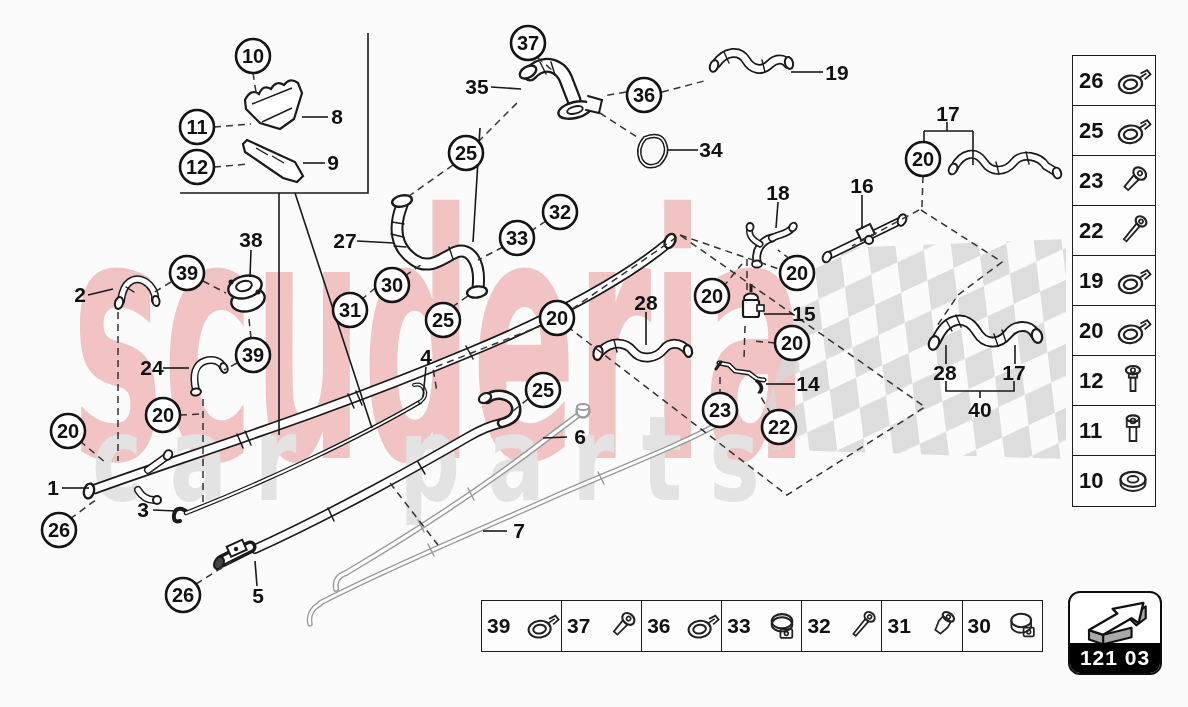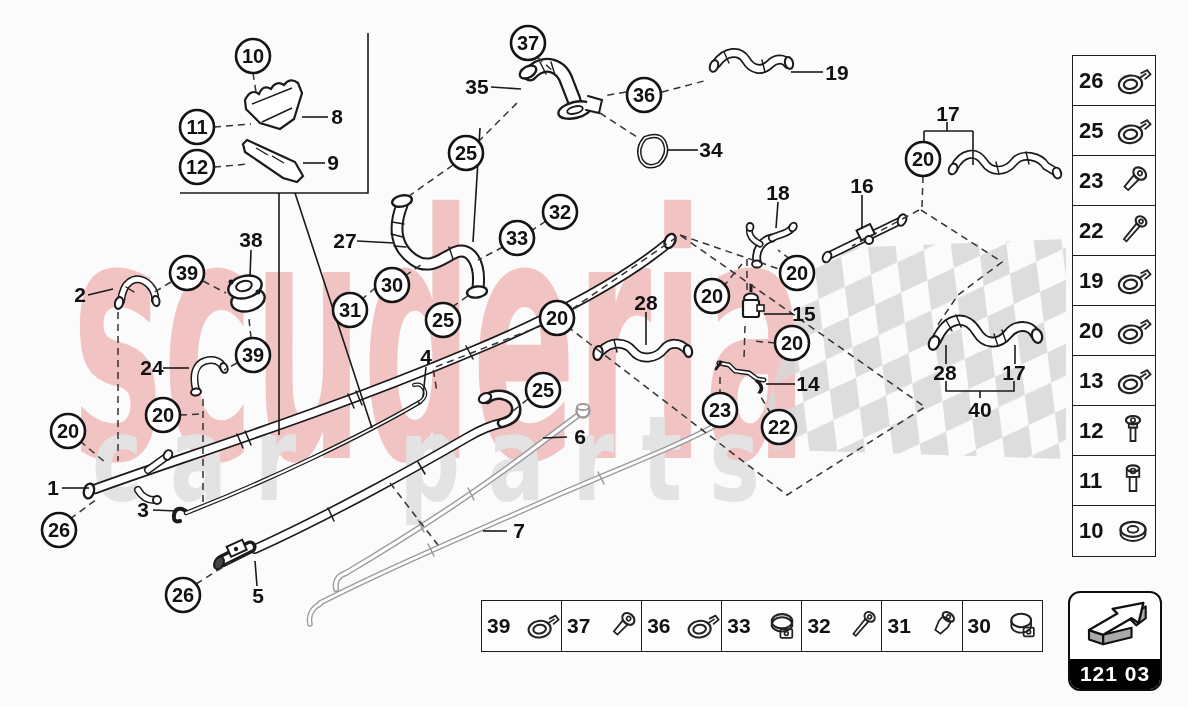--- a/index.html
+++ b/index.html
@@ -21,21 +21,21 @@
   .cell-num{font:bold 22px "Liberation Sans",sans-serif;color:#111;margin-left:6px;}
   .cell-icon{width:40px;height:44px;margin-left:auto;margin-right:2px;}
   
   #legend{position:absolute;left:481px;top:600px;height:52px;display:flex;}
   .lg-cell{box-sizing:border-box;width:81.7px;height:52px;border:1.6px solid #1c1c1c;margin-left:-1.6px;
            background:#fdfdfd;display:flex;align-items:center;}
   .lg-cell:first-child{margin-left:0;}
   .lg-cell .cell-num{font-size:21px;margin-left:5px;}
   .lg-cell .cell-icon{width:38px;height:46px;margin-right:1px;}
   
-  #code-box{position:absolute;left:1068px;top:591px;width:94px;height:100px;box-sizing:border-box;
+  #code-box{position:absolute;left:1068px;top:591px;width:94px;height:84px;box-sizing:border-box;
             border:2.6px solid #0d0d0d;border-radius:12px;background:#fff;overflow:hidden;}
   #code-arrow{position:absolute;left:6px;top:4px;}
   #code-band{position:absolute;left:0;right:0;bottom:0;height:30px;background:#000;color:#fff;
              font:bold 21px "Liberation Sans",sans-serif;text-align:center;line-height:29px;letter-spacing:1px;}
   .icon-sym{stroke:#222;fill:none;stroke-width:2.6;}
 </style>
 </head>
 <body>
 
 <div class="stage">
@@ -558,26 +558,20 @@
           <use href="#ic-spring-clamp"></use>
         </svg>
       </div>
       <div class="sb-cell">
         <span class="cell-num">20</span>
         <svg class="cell-icon" viewBox="0 0 48 48">
           <use href="#ic-spring-clamp"></use>
         </svg>
       </div>
       <div class="sb-cell">
-        <span class="cell-num">13</span>
-        <svg class="cell-icon" viewBox="0 0 48 48">
-          <use href="#ic-spring-clamp"></use>
-        </svg>
-      </div>
-      <div class="sb-cell">
         <span class="cell-num">12</span>
         <svg class="cell-icon" viewBox="0 0 48 48">
           <use href="#ic-screw-vertical"></use>
         </svg>
       </div>
       <div class="sb-cell">
         <span class="cell-num">11</span>
         <svg class="cell-icon" viewBox="0 0 48 48">
           <use href="#ic-socket-bolt"></use>
         </svg>

